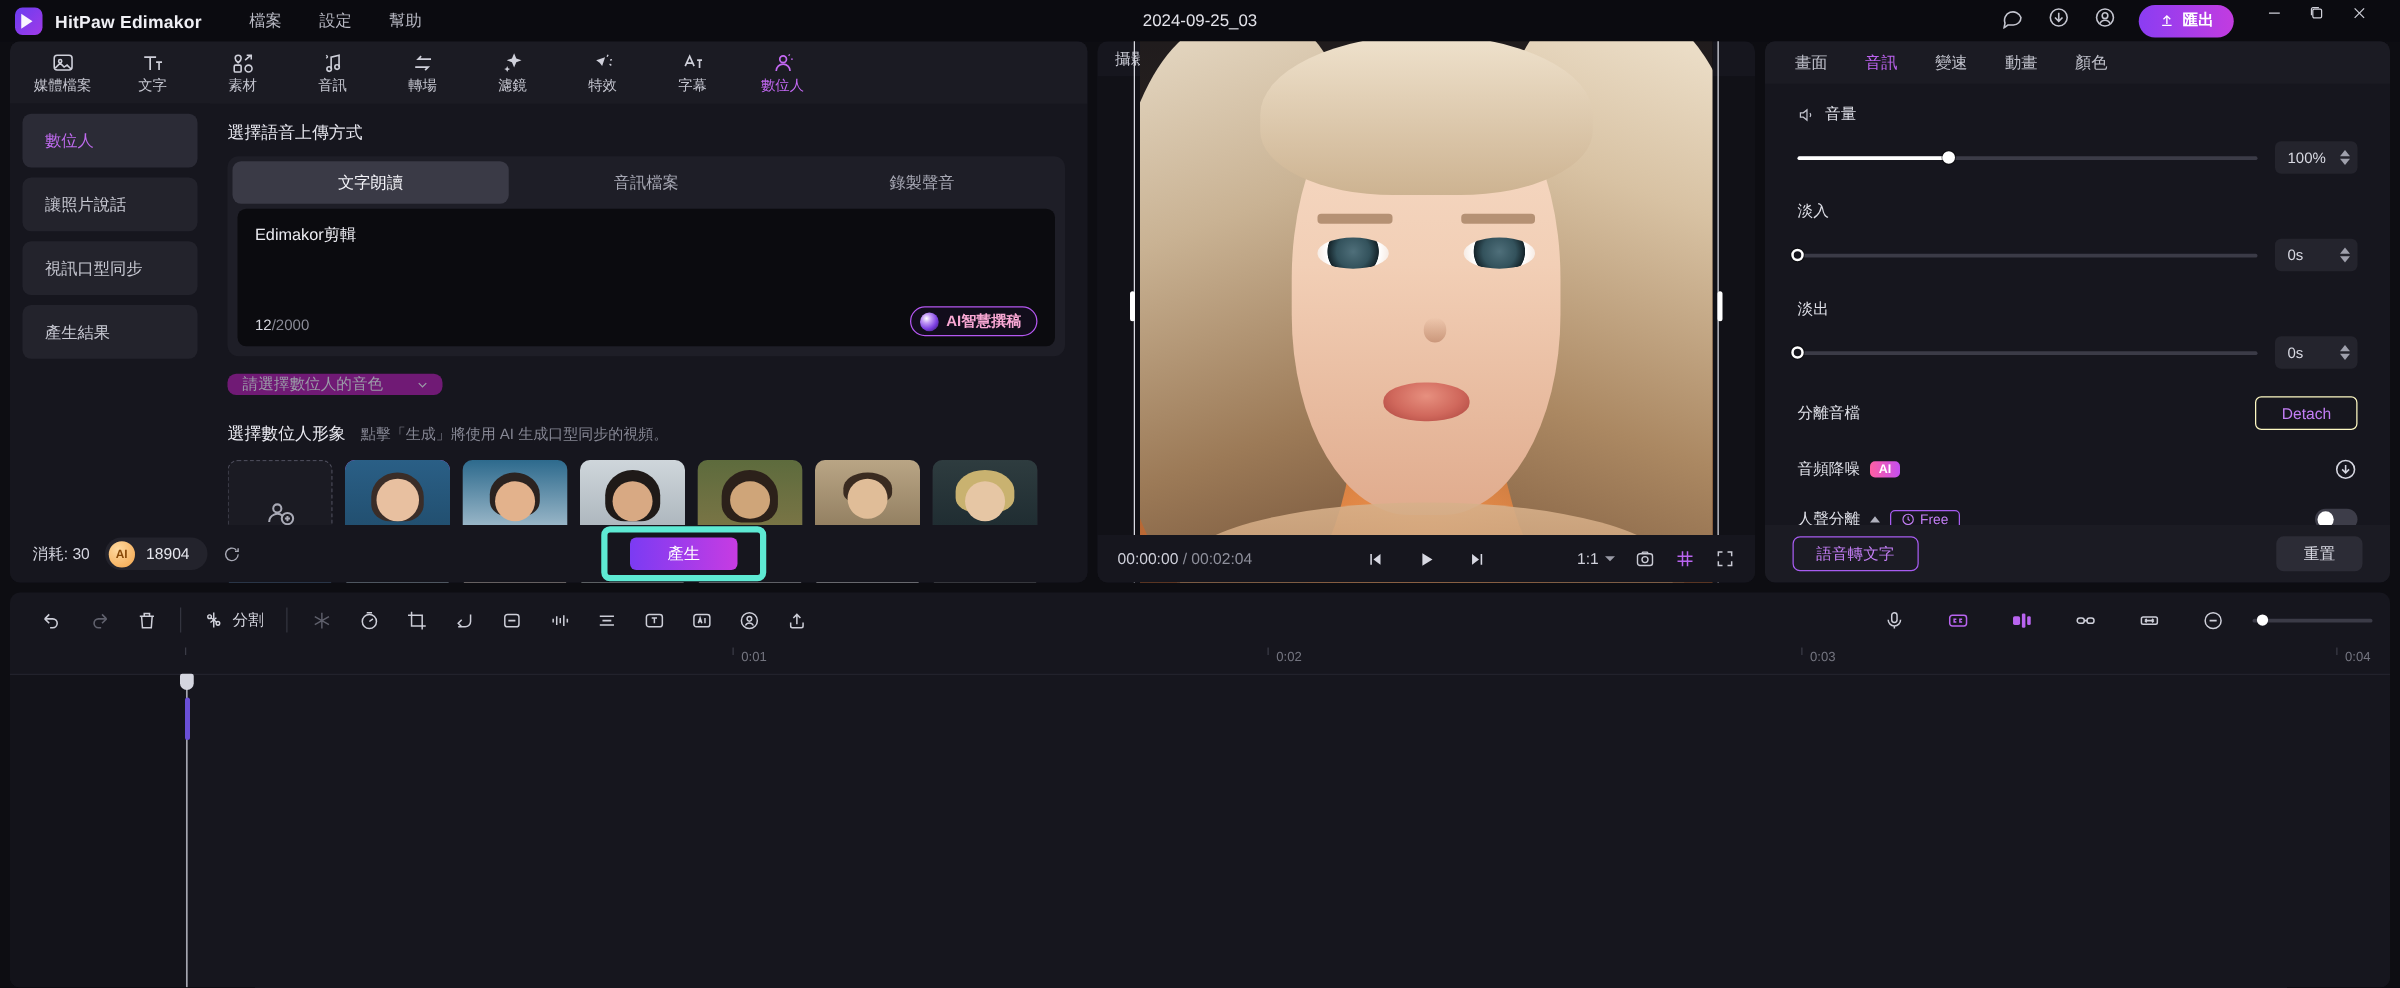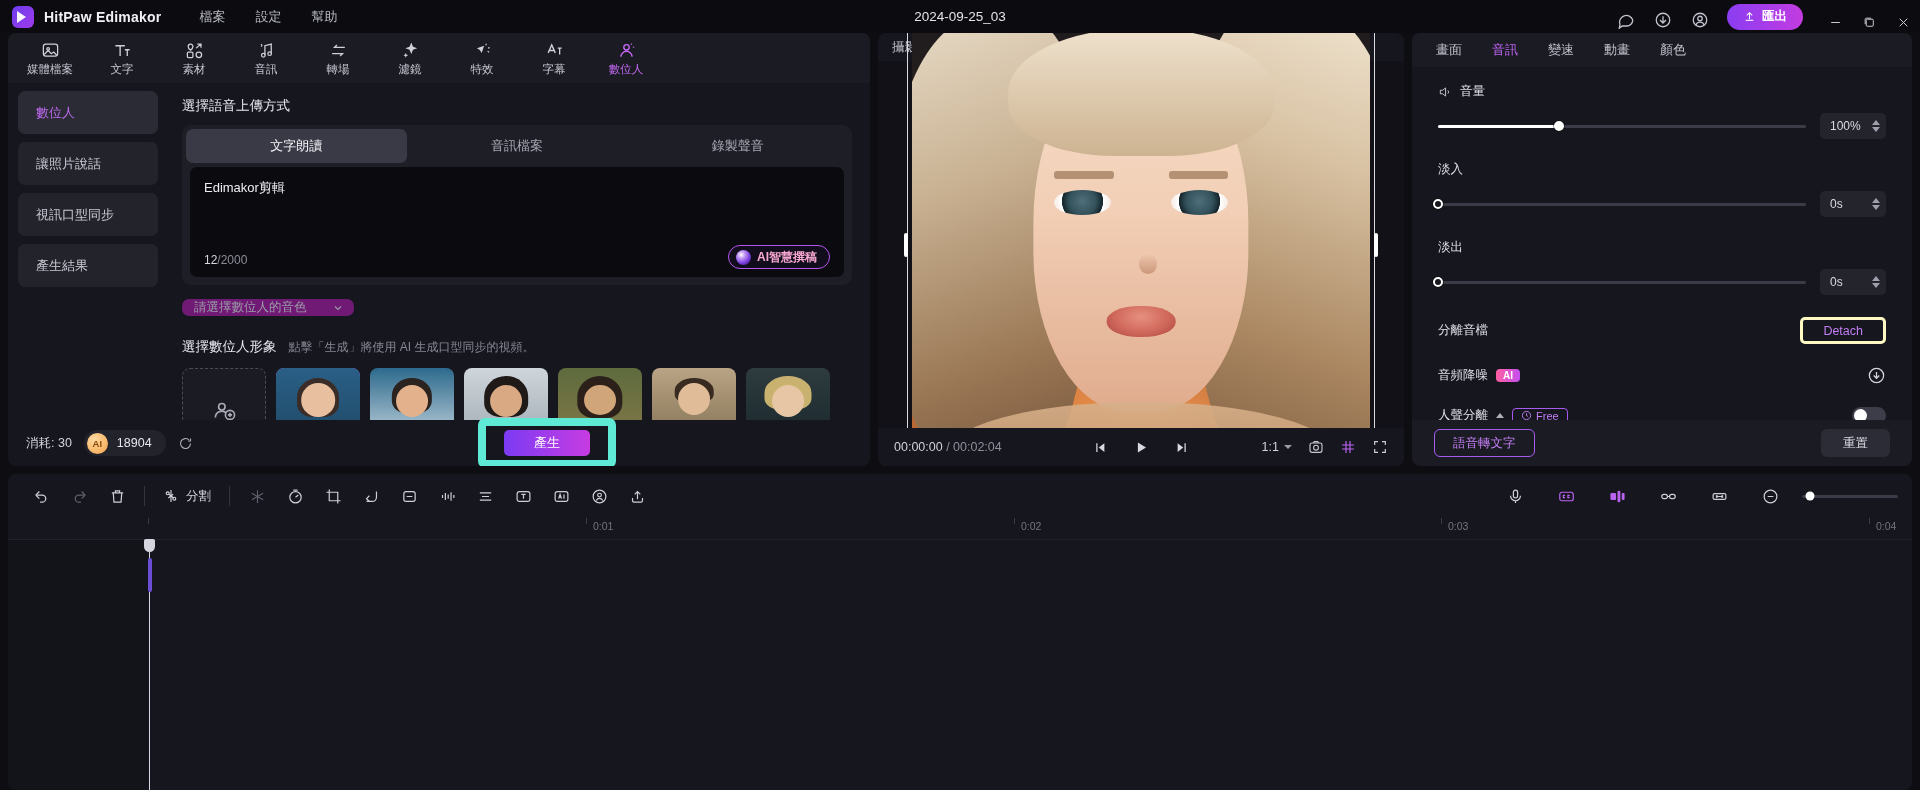--- a/index.html
+++ b/index.html
@@ -16,21 +16,21 @@
   
   .titlebar { height:33px; display:flex; align-items:center; background:#0b0b10; position:relative; flex:0 0 33px; }
   .logo { width:22px; height:22px; margin-left:12px; border-radius:6px;
           background:linear-gradient(135deg,#6b3df0,#a03ae8); position:relative; flex:0 0 22px; }
   .logo:after { content:""; position:absolute; left:5px; top:5px; width:0; height:0;
                 border-left:9px solid #fff; border-top:6px solid transparent; border-bottom:6px solid transparent; opacity:.95;}
   .app-name { margin-left:10px; font-size:14px; color:#f0f0f5; font-weight:600; letter-spacing:.2px;}
   .menu { display:flex; margin-left:38px; gap:30px; }
   .menu-item { font-size:13px; color:#b9bac4; cursor:default; }
   .proj-title { position:absolute; left:50%; transform:translateX(-50%); font-size:13.5px; color:#e3e3ea; }
-  .tb-right { margin-left:auto; display:flex; align-items:flex-end; gap:17px; padding-right:10px; }
+  .tb-right { margin-left:auto; display:flex; align-items:flex-start; gap:17px; padding-right:26px; }
   .tb-ico { width:20px; height:20px; color:#c3c4ce; display:flex; align-items:center; justify-content:center; }
   .tb-ico svg { width:18px; height:18px; }
   .export-btn { display:flex; align-items:center; gap:6px; height:26px; padding:0 16px; border-radius:13px;
                 background:linear-gradient(90deg,#8b3df2,#c23ce0); color:#fff; font-size:12.5px; font-weight:600; }
   .win-btns { display:flex; gap:20px; margin-left:8px; align-items:center; }
   .win-btn { width:14px; height:14px; color:#cfd0d8; display:flex; align-items:center; justify-content:center; }
   .win-btn svg { width:13px; height:13px; }
 
   
   .main { flex:1 1 auto; display:flex; min-height:0; padding:0 8px 0 8px; gap:8px; }
@@ -99,21 +99,21 @@
 
   .left-foot { height:46px; flex:0 0 46px; display:flex; align-items:center; padding:0 10px 0 18px; background:#16161e; position:relative;}
   .cost { font-size:12.5px; color:#d3d4de; }
   .coin-wrap { margin-left:12px; height:26px; border-radius:13px; background:#23232c; display:flex; align-items:center; gap:9px; padding:0 14px 0 3px; }
   .coin { width:21px;height:21px;border-radius:50%; background:radial-gradient(circle at 35% 30%,#ffd9a0,#f2a44a);
           display:flex;align-items:center;justify-content:center; font-size:9.5px; font-weight:700; color:#8a4a08; }
   .coin-val { font-size:12.5px; color:#e6e7ee; }
   .refresh { margin-left:12px; color:#a8a9b5; display:flex; }
   .refresh svg { width:15px; height:15px; }
   .gen-outer { position:absolute; left:50%; transform:translateX(-50%); margin-left:108px;
-               border:8px solid #5eead4; border-radius:7px; padding:4px 18px; background:#16161e; }
+               border:5px solid #5eead4; border-radius:7px; padding:4px 18px; background:#16161e; }
   .gen-btn { width:86px; height:26px; border-radius:5px; background:linear-gradient(90deg,#7b3bf3,#c73ce2);
              display:flex; align-items:center; justify-content:center; color:#fff; font-size:13px; }
 
   
   .center { flex:1 1 auto; min-width:0; background:#16161e; border-radius:8px; display:flex; flex-direction:column; overflow:hidden; }
   .center-head { height:28px; flex:0 0 28px; display:flex; align-items:center; padding-left:14px; font-size:12.5px; color:#c9cad4; }
   .stage { flex:1 1 auto; position:relative; display:flex; align-items:center; justify-content:center; background:#111117; min-height:0;}
   .video-box { position:relative; width:458px; height:492px; background:#000; }
   .vframe { position:absolute; inset:-5px; border:1px solid #d9dae2; pointer-events:none; }
   .handle { position:absolute; width:8px; height:8px; background:#fff; border-radius:1px; }
@@ -178,21 +178,21 @@
   .numbox { width:66px; height:26px; border-radius:5px; background:#24242d; display:flex; align-items:center;
             padding:0 6px 0 10px; font-size:12px; color:#d9dae3; }
   .spin { margin-left:auto; display:flex; flex-direction:column; gap:2px; }
   .spin i { width:0;height:0;border-left:4px solid transparent;border-right:4px solid transparent; }
   .spin i.up { border-bottom:5px solid #9fa0ac; }
   .spin i.dn { border-top:5px solid #9fa0ac; }
   .line-row { display:flex; align-items:center; margin-top:22px;justify-content:center; }
   .line-row .lab { font-size:12.5px; color:#dfe0e8; }
   .badge-ai { margin-left:8px; padding:1px 7px; border-radius:4px; font-size:10px; font-weight:700; color:#fff;
               background:linear-gradient(90deg,#ff5fa2,#c44ef0); }
-  .btn-outline { margin-left:auto; height:27px; padding:0 20px; border-radius:5px; border:3px solid #fef9c3;
+  .btn-outline { margin-left:auto; height:27px; padding:0 20px; border-radius:5px; border:1px solid #fef9c3;
                  color:#c37ef5; font-size:12.5px; display:flex; align-items:center; }
   .dl-ico { margin-left:auto; color:#d5d6e0; display:flex;}
   .dl-ico svg { width:19px;height:19px; }
   .tri-up { width:0;height:0;border-left:4px solid transparent;border-right:4px solid transparent;border-bottom:5px solid #b0b1bd; margin-left:8px;}
   .free-tag { margin-left:8px; display:flex; align-items:center; gap:4px; padding:1px 8px; border-radius:4px;
               border:1px solid #a75cf0; color:#c37ef5; font-size:11px; }
   .free-tag svg { width:11px;height:11px; }
   .toggle { margin-left:auto; width:34px; height:17px; border-radius:9px; background:#3d3d49; position:relative; }
   .toggle i { position:absolute; left:2px; top:2px; width:13px;height:13px;border-radius:50%; background:#fff; }
 

